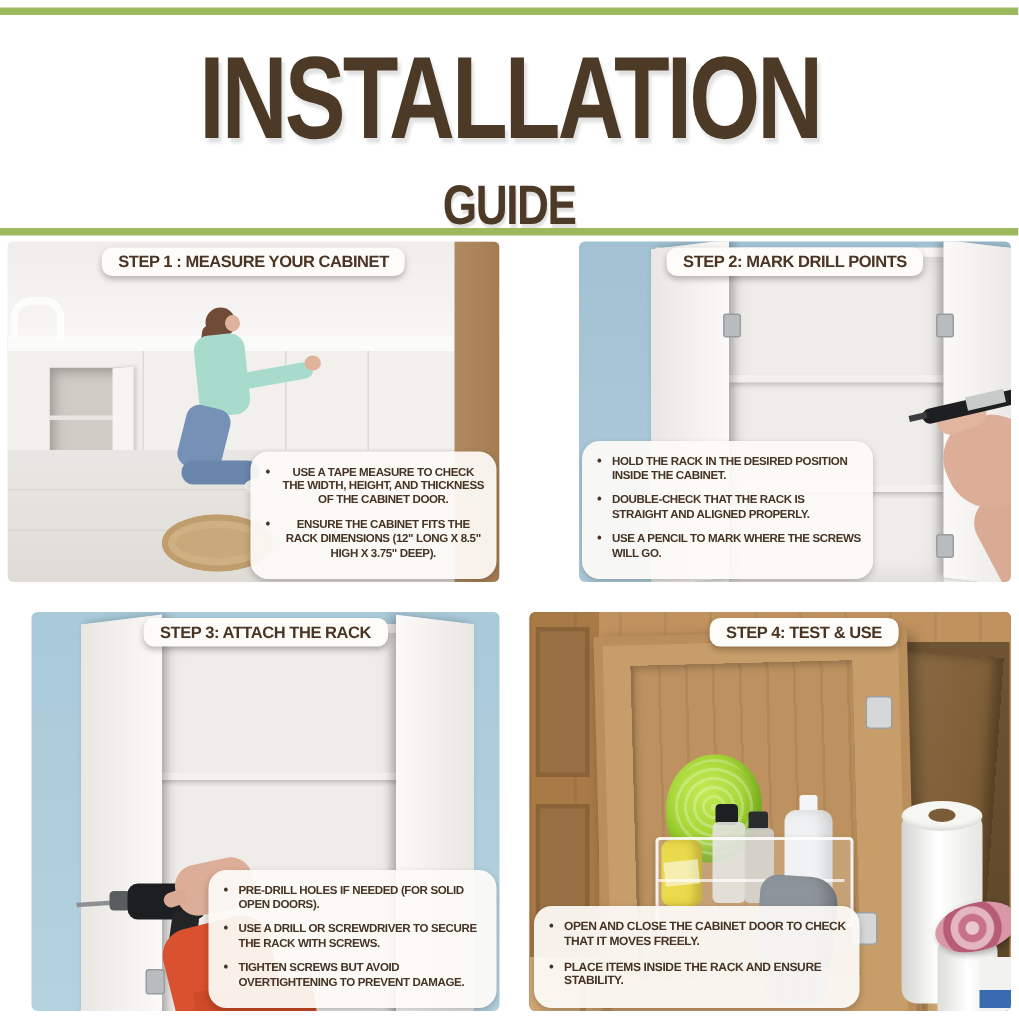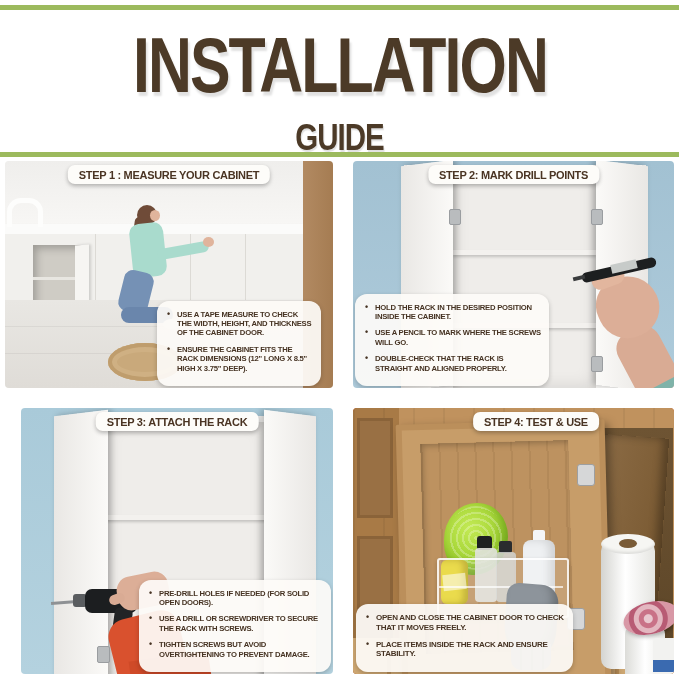--- a/index.html
+++ b/index.html
@@ -72,23 +72,23 @@
   .p1 .rug{top:182px;left:103px;width:74px;height:38px;border-radius:50%;background:#c9a97b;box-shadow:inset 0 0 0 4px #bf9d6d,inset 0 0 0 9px #cfb083;}
   .p1 .hair{top:44px;left:132px;width:20px;height:20px;border-radius:50%;background:#6f4b38;}
   .p1 .ponytail{top:56px;left:128px;width:9px;height:34px;border-radius:5px;background:#6f4b38;transform:rotate(8deg);}
   .p1 .face{top:49px;left:145px;width:10px;height:11px;border-radius:50%;background:#e0b49c;}
   .p1 .torso{top:62px;left:126px;width:34px;height:54px;border-radius:10px;background:#a9dbcd;transform:rotate(-6deg);}
   .p1 .arm{top:84px;left:152px;width:52px;height:11px;border-radius:6px;background:#a9dbcd;transform:rotate(-10deg);}
   .p1 .hand{top:76px;left:198px;width:11px;height:10px;border-radius:50%;background:#e0b49c;}
   .p1 .thigh{top:110px;left:116px;width:30px;height:42px;border-radius:9px;background:#7591b5;transform:rotate(14deg);}
   .p1 .calf{top:146px;left:116px;width:52px;height:16px;border-radius:8px;background:#6a86ac;}
   .p1 .shoe{top:158px;left:158px;width:18px;height:10px;border-radius:50%;background:#f2f1ee;}
-  .p1 .bullets{right:12px;bottom:2px;width:150px;}
-  
-  .p2{background:linear-gradient(#a2c1d2,#aecbdb);}
+  .p1 .bullets{right:2px;bottom:2px;width:150px;text-align:center;}
+  
+  .p2{background:linear-gradient(#a2c1d2,#aecbdb);margin-left:33px;}
   .p3{background:linear-gradient(#a9cad9,#b4d2df);margin-left:16px;}
   .cab-int{background:#efedea;box-shadow:inset 0 0 18px rgba(0,0,0,0.12);}
   .cab-frame{background:#f8f7f5;}
   .shelf{background:#f3f1ee;box-shadow:0 2px 3px rgba(0,0,0,0.18);height:5px;}
   .door-l{background:linear-gradient(90deg,#e9e7e4,#fbfaf8);box-shadow:3px 0 6px rgba(0,0,0,0.25);transform:skewY(-7deg);}
   .door-r{background:linear-gradient(90deg,#fbfaf8,#e9e7e4);box-shadow:-3px 0 6px rgba(0,0,0,0.25);transform:skewY(7deg);}
   .hinge{background:#b9bcbe;border:1px solid #9a9da0;border-radius:2px;}
   
   .p2 .cab-frame{top:4px;left:51px;width:242px;height:223px;}
   .p2 .cab-int{top:10px;left:100px;width:143px;height:217px;}
@@ -240,22 +240,22 @@
     <div class="abs sleeve"></div>
     <div class="abs hand2"></div>
     <div class="abs fingers"></div>
     <div class="abs marker"></div>
     <div class="abs marker-band"></div>
     <div class="abs marker-tip"></div>
     <div class="badge">STEP 2: MARK DRILL POINTS</div>
     <div class="bullets">
       <ul>
         <li>HOLD THE RACK IN THE DESIRED POSITION INSIDE THE CABINET.</li>
+        <li>DOUBLE-CHECK THAT THE RACK IS STRAIGHT AND ALIGNED PROPERLY.</li>
         <li>USE A PENCIL TO MARK WHERE THE SCREWS WILL GO.</li>
-        <li>DOUBLE-CHECK THAT THE RACK IS STRAIGHT AND ALIGNED PROPERLY.</li>
       </ul>
     </div>
   </div>
 
   <div class="panel p3">
     <div class="abs cab-frame"></div>
     <div class="abs cab-int"></div>
     <div class="abs shelf"></div>
     <div class="abs door-l"></div>
     <div class="abs door-r"></div>

